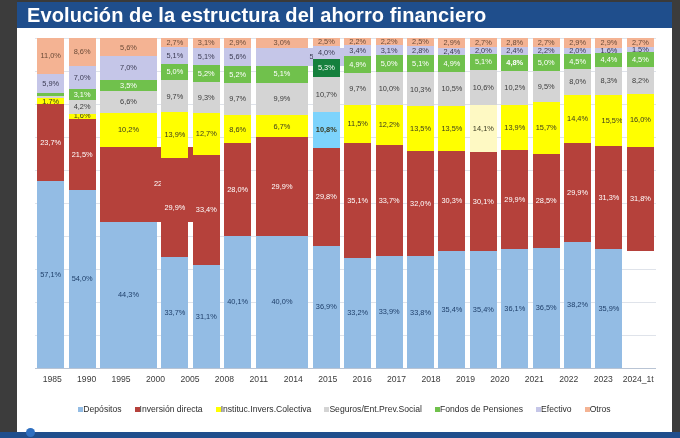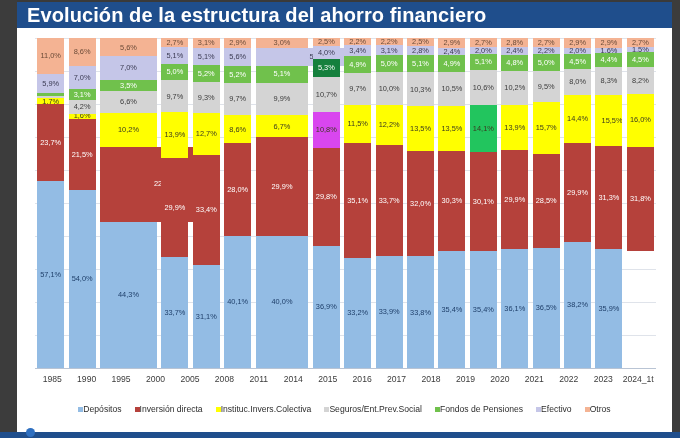--- a/index.html
+++ b/index.html
@@ -283,21 +283,21 @@
               </div>
               <div class="seg" style="height: 4%; background: rgb(197, 198, 232); color: rgb(58, 58, 82);">
                 <span>4,0%</span>
               </div>
               <div class="seg" style="height: 5.3%; background: #15803d; color: rgb(255, 255, 255);">
                 <span>5,3%</span>
               </div>
               <div class="seg" style="height: 10.7%; background: rgb(212, 212, 212); color: rgb(59, 59, 59);">
                 <span>10,7%</span>
               </div>
-              <div class="seg" style="height: 10.8%; background: #d946ef; color: rgb(58, 58, 32);">
+              <div class="seg" style="height: 10.8%; background: #7dd3fc; color: rgb(58, 58, 32); font-weight: bold;">
                 <span>10,8%</span>
               </div>
               <div class="seg" style="height: 29.8%; background: rgb(181, 65, 59); color: rgb(255, 255, 255);">
                 <span>29,8%</span>
               </div>
               <div class="seg" style="height: 36.9%; background: rgb(147, 188, 228); color: rgb(32, 64, 107);">
                 <span>36,9%</span>
               </div>
             </div>
             <div class="barcol">
@@ -398,38 +398,38 @@
               </div>
               <div class="seg" style="height: 2%; background: rgb(197, 198, 232); color: rgb(58, 58, 82);">
                 <span>2,0%</span>
               </div>
               <div class="seg" style="height: 5.1%; background: rgb(112, 193, 76); color: rgb(255, 255, 255);">
                 <span>5,1%</span>
               </div>
               <div class="seg" style="height: 10.6%; background: rgb(212, 212, 212); color: rgb(59, 59, 59);">
                 <span>10,6%</span>
               </div>
-              <div class="seg" style="height: 14.1%; background: #22c55e; color: rgb(58, 58, 32);">
+              <div class="seg" style="height: 14.1%; background: #fef9c3; color: rgb(58, 58, 32);">
                 <span>14,1%</span>
               </div>
               <div class="seg" style="height: 30.1%; background: rgb(181, 65, 59); color: rgb(255, 255, 255);">
                 <span>30,1%</span>
               </div>
               <div class="seg" style="height: 35.4%; background: rgb(147, 188, 228); color: rgb(32, 64, 107);">
                 <span>35,4%</span>
               </div>
             </div>
             <div class="barcol">
               <div class="seg" style="height: 2.8%; background: rgb(244, 179, 147); color: rgb(107, 75, 56);">
                 <span>2,8%</span>
               </div>
               <div class="seg" style="height: 2.4%; background: rgb(197, 198, 232); color: rgb(58, 58, 82);">
                 <span>2,4%</span>
               </div>
-              <div class="seg" style="height: 4.8%; background: rgb(112, 193, 76); color: rgb(255, 255, 255);">
+              <div class="seg" style="height: 4.8%; background: rgb(112, 193, 76); color: rgb(255, 255, 255); font-weight: bold;">
                 <span>4,8%</span>
               </div>
               <div class="seg" style="height: 10.2%; background: rgb(212, 212, 212); color: rgb(59, 59, 59);">
                 <span>10,2%</span>
               </div>
               <div class="seg" style="height: 13.9%; background: rgb(255, 255, 0); color: rgb(58, 58, 32);">
                 <span>13,9%</span>
               </div>
               <div class="seg" style="height: 29.9%; background: rgb(181, 65, 59); color: rgb(255, 255, 255);">
                 <span>29,9%</span>

